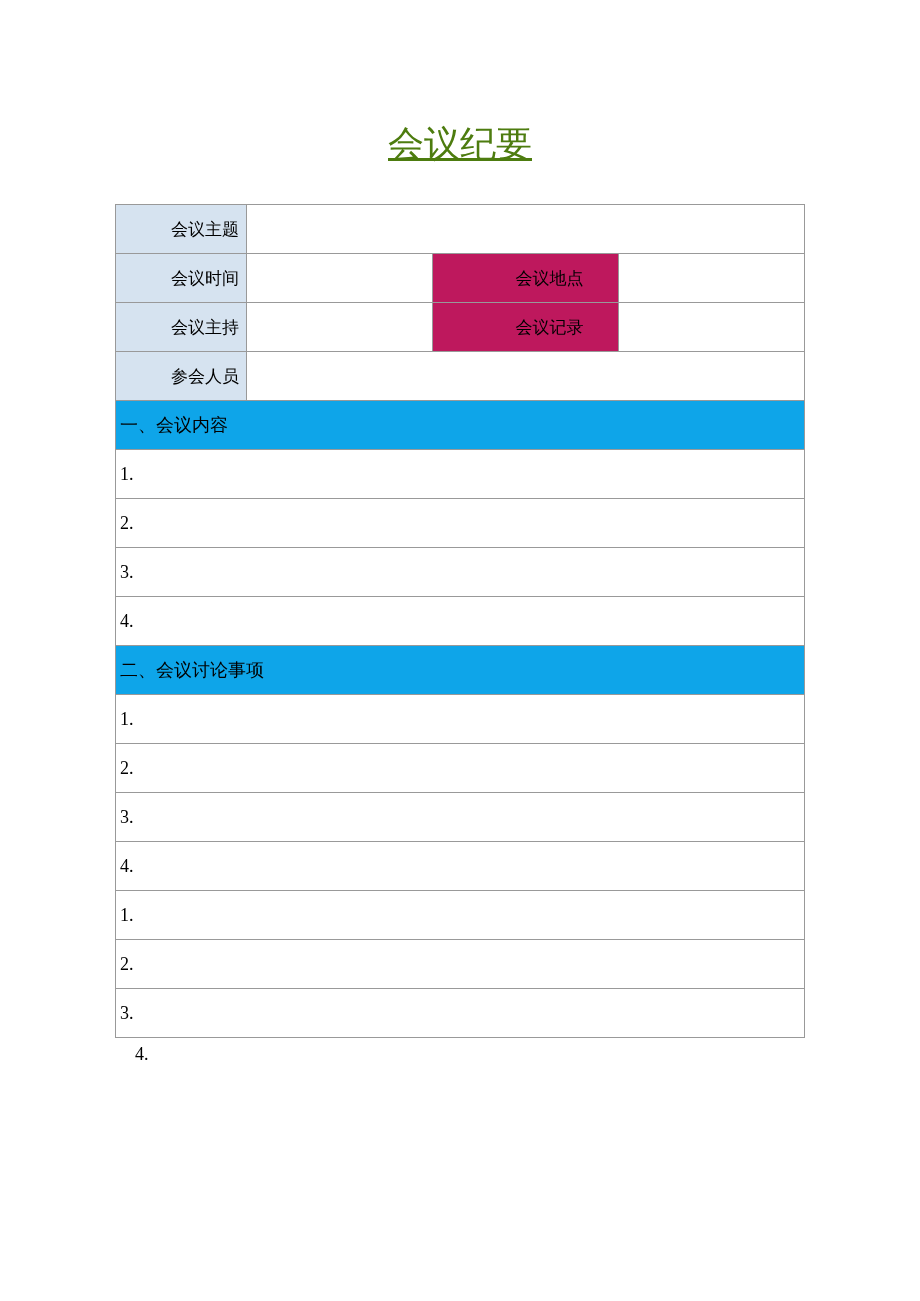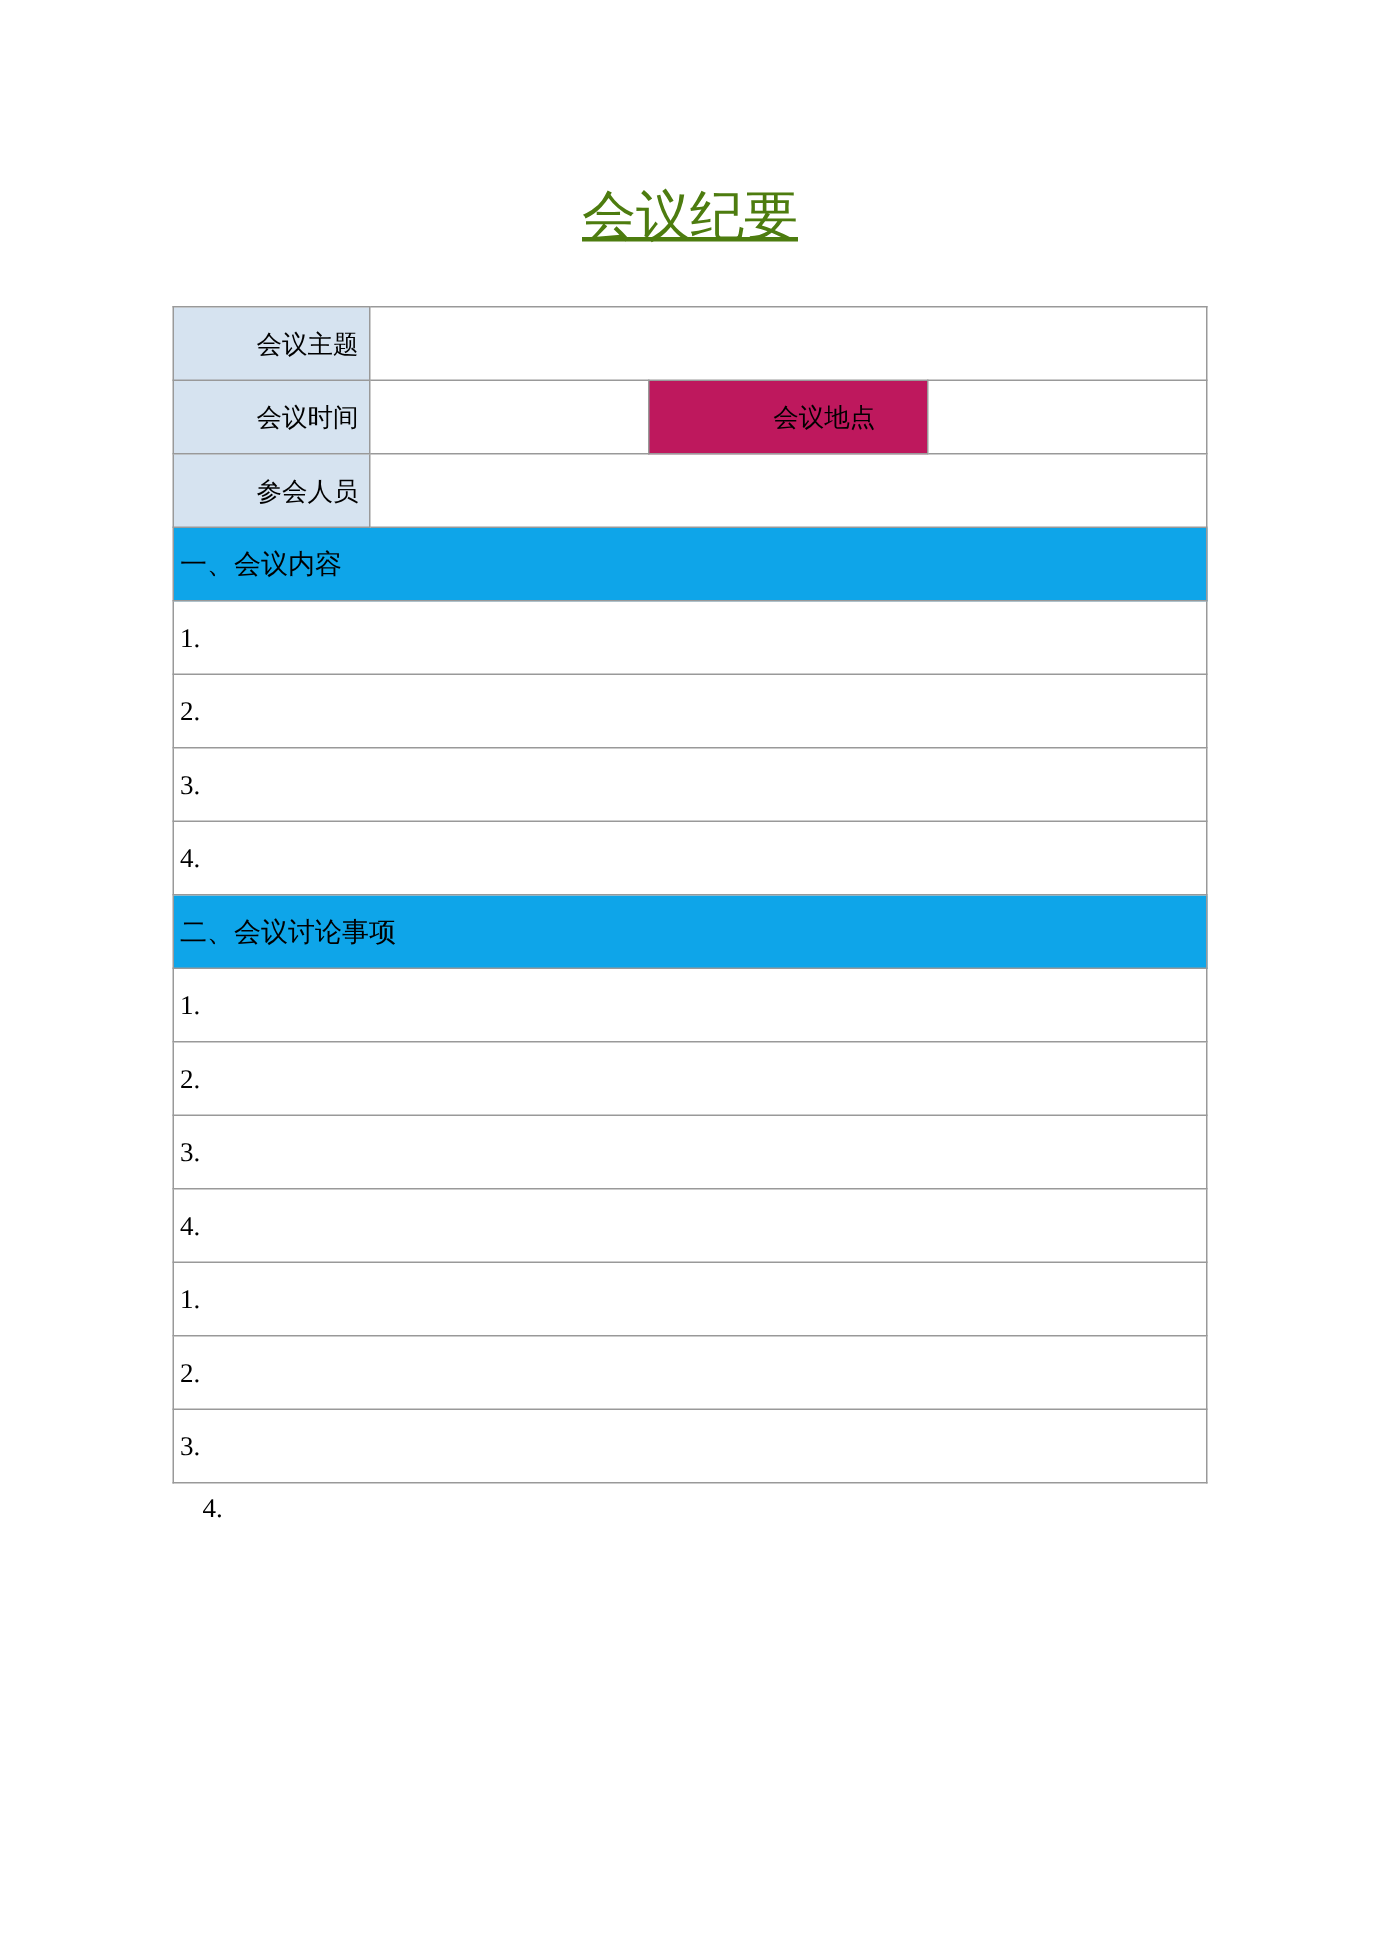--- a/index.html
+++ b/index.html
@@ -85,20 +85,26 @@
     <td class="label-cell">会议主题</td>
     <td class="value-cell" colspan="3"></td>
   </tr>
   <tr>
     <td class="label-cell">会议时间</td>
     <td class="value-cell-small"></td>
     <td class="label-cell-mid">会议地点</td>
     <td class="value-cell-small"></td>
   </tr>
   <tr>
+    <td class="label-cell">会议主持</td>
+    <td class="value-cell-small"></td>
+    <td class="label-cell-mid">会议记录</td>
+    <td class="value-cell-small"></td>
+  </tr>
+  <tr>
     <td class="label-cell">参会人员</td>
     <td class="value-cell" colspan="3"></td>
   </tr>
   <tr>
     <td class="section-header" colspan="4">一、会议内容</td>
   </tr>
   <tr>
         <td class="item-cell" colspan="4">1.</td>
       </tr>
   <tr>

